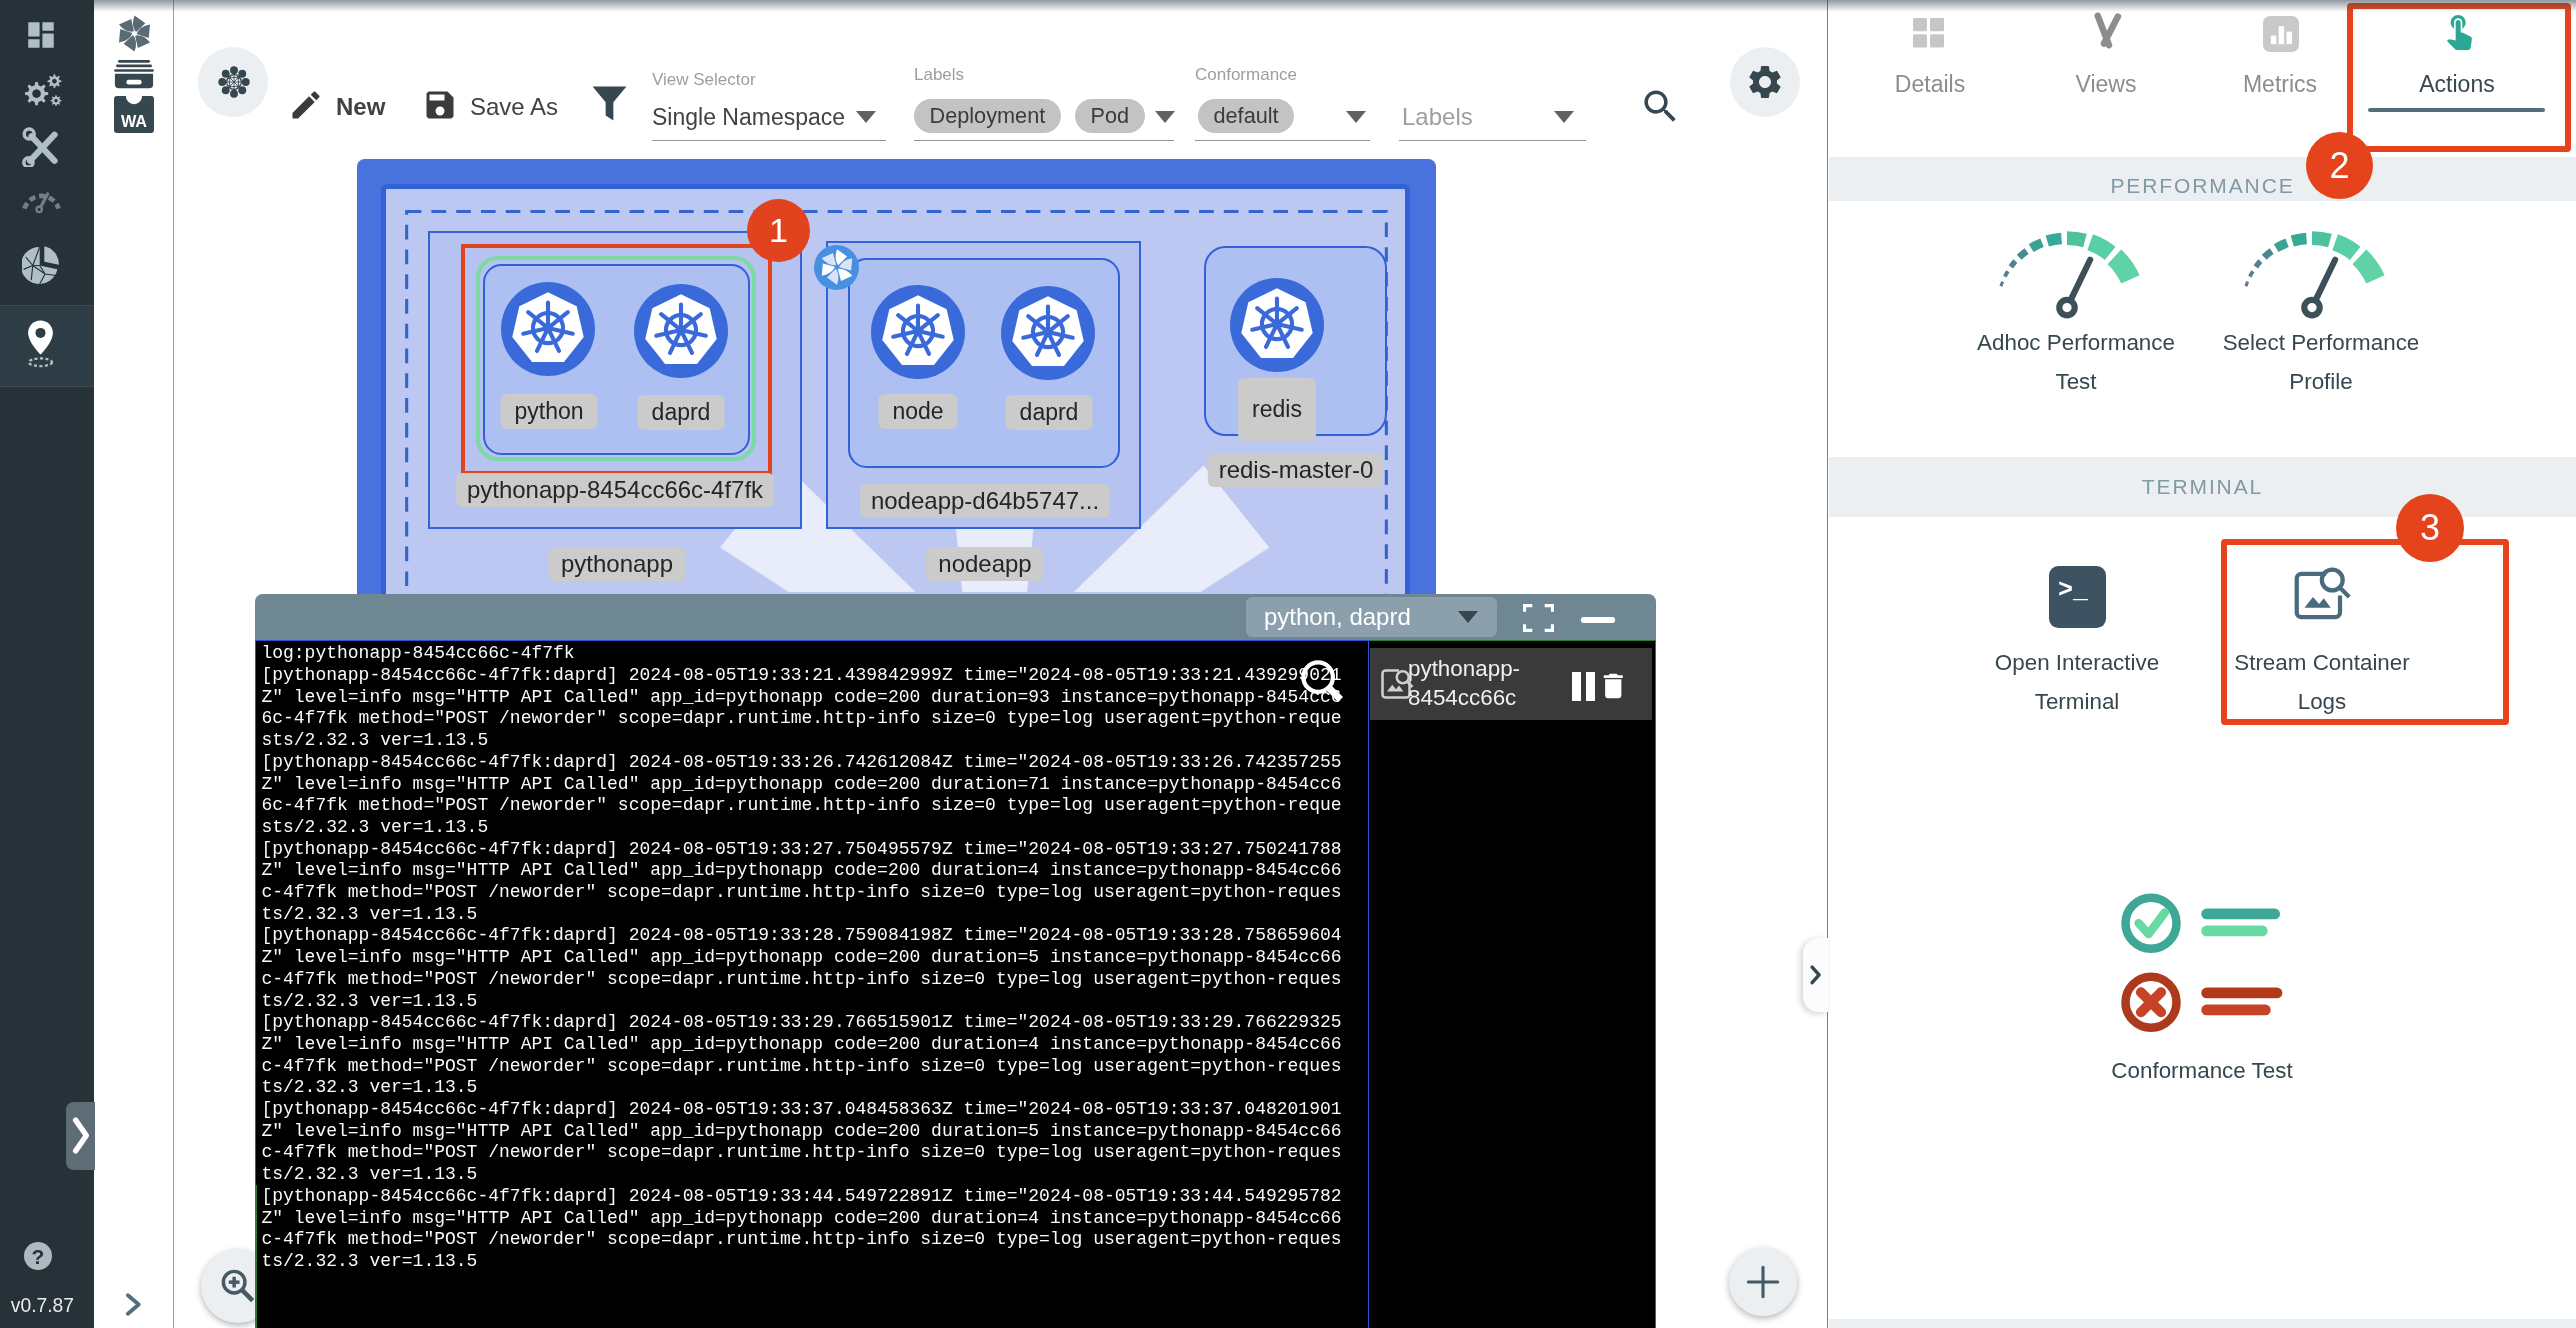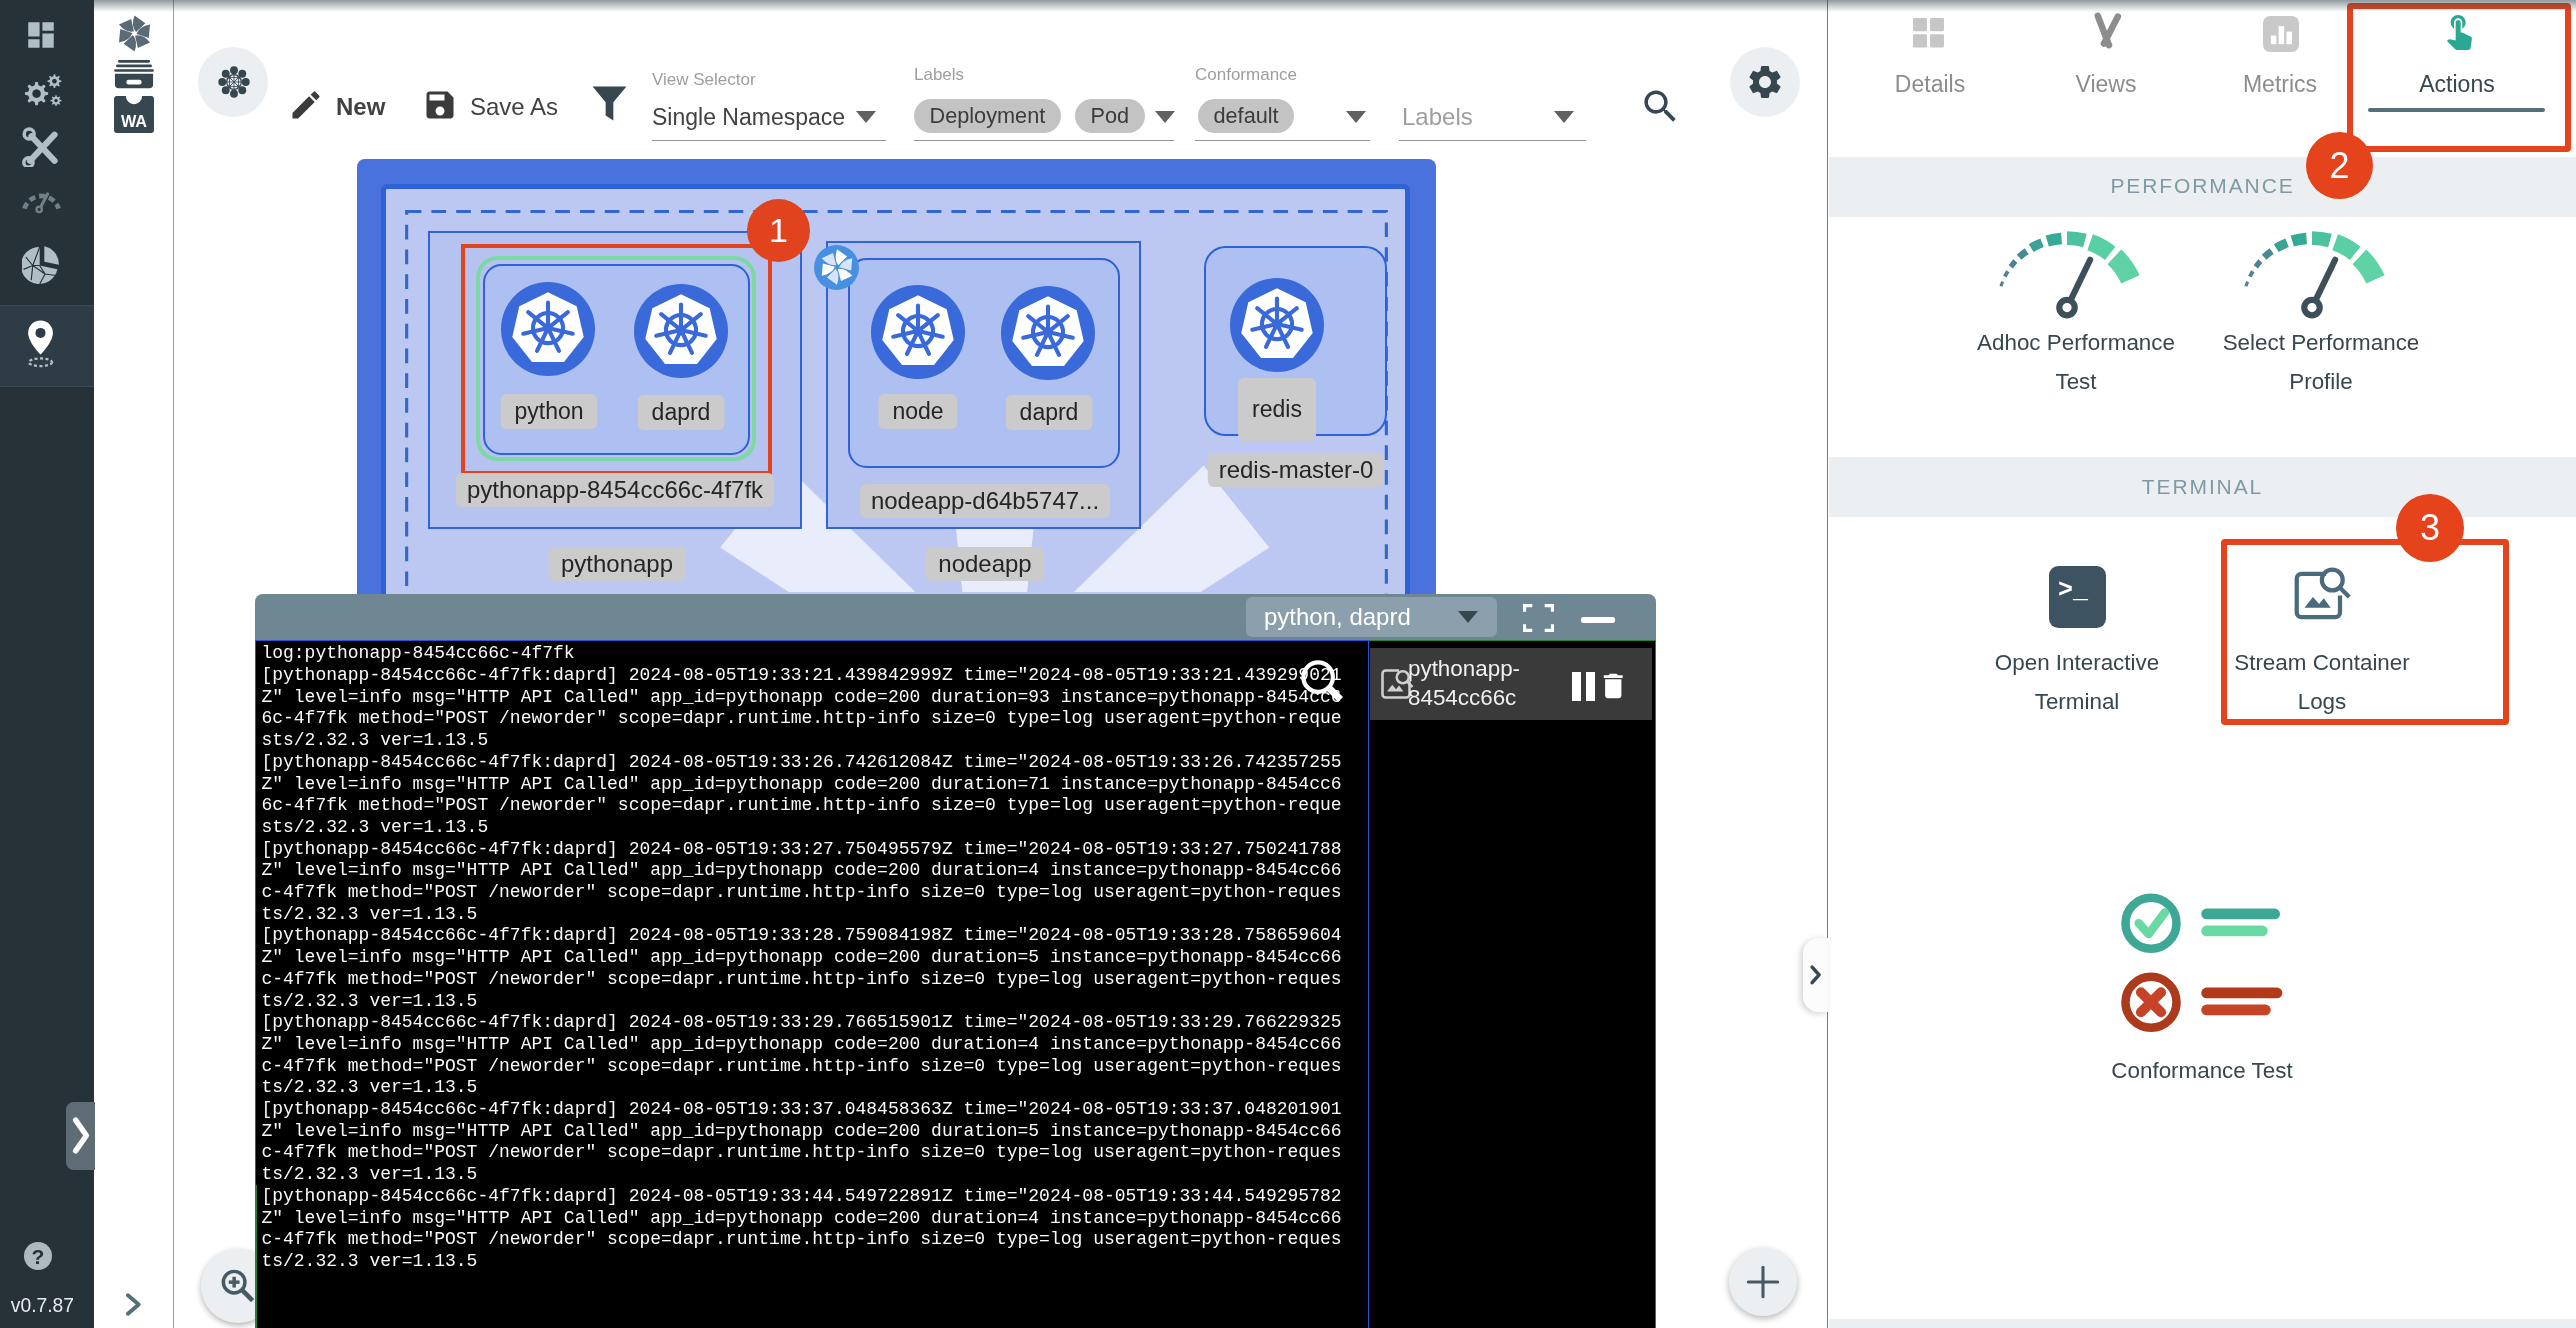--- a/index.html
+++ b/index.html
@@ -377,21 +377,21 @@
 
   <svg class="abs" style="left:2439px;top:7px;" width="40" height="46" viewBox="0 0 24 24">
     <path fill="#2aa893" d="M9 11.24V7.5C9 6.12 10.12 5 11.5 5S14 6.12 14 7.5v3.74c1.21-.81 2-2.18 2-3.74C16 5.01 13.99 3 11.5 3S7 5.01 7 7.5c0 1.56.79 2.93 2 3.74zm9.84 4.63l-4.54-2.26c-.17-.07-.35-.11-.54-.11H13v-6c0-.83-.67-1.5-1.5-1.5S10 6.67 10 7.5v10.74c-3.6-.76-3.54-.75-3.67-.75-.31 0-.59.13-.79.33l-.79.8 4.94 4.94c.27.27.65.44 1.06.44h6.79c.75 0 1.33-.55 1.44-1.28l.75-5.27c.01-.07.02-.14.02-.2 0-.62-.38-1.16-.91-1.38z"></path>
   </svg>
   <div class="abs actlabel" style="left:2457px;top:65px;font-size:23px;color:#37474f;">Actions</div>
   <div class="abs" style="left:2368px;top:108px;width:177px;height:3.9px;background:#546e7a;border-radius:2.3px;"></div>
 
   <div class="abs redbox" style="left:2347px;top:3.1px;width:224px;height:149px;"></div>
   <div class="badge" style="left:2306px;top:132px;width:67px;height:67px;font-size:36px;line-height:67px;">2</div>
 
-  <div class="band" style="top:157px;height:60px;line-height:57px;">PERFORMANCE</div>
+  <div class="band" style="top:157px;height:44px;line-height:57px;">PERFORMANCE</div>
 
   <svg class="abs" style="left:1986px;top:224px;" width="162" height="97" viewBox="0 0 210 125">
     <g id="gaugeL">
       <path d="M19.4 80.2 A90 90 0 0 1 21.6 74.3" stroke="#5e7d8c" stroke-width="4" fill="none"></path>
       <path d="M24.5 67.8 A90 90 0 0 1 28.3 61.0" stroke="#57808f" stroke-width="5" fill="none"></path>
       <path d="M32.2 55.1 A90 90 0 0 1 38.1 47.8" stroke="#4f8391" stroke-width="7" fill="none"></path>
       <path d="M43.0 42.7 A90 90 0 0 1 52.7 34.7" stroke="#478a92" stroke-width="9" fill="none"></path>
       <path d="M58.6 30.9 A90 90 0 0 1 72.7 24.0" stroke="#3ca294" stroke-width="12" fill="none"></path>
       <path d="M79.4 21.7 A90 90 0 0 1 97.9 18.3" stroke="#35ab97" stroke-width="15" fill="none"></path>
       <path d="M105.0 18.0 A90 90 0 0 1 128.3 21.1" stroke="#4cc39e" stroke-width="18" fill="none"></path>

